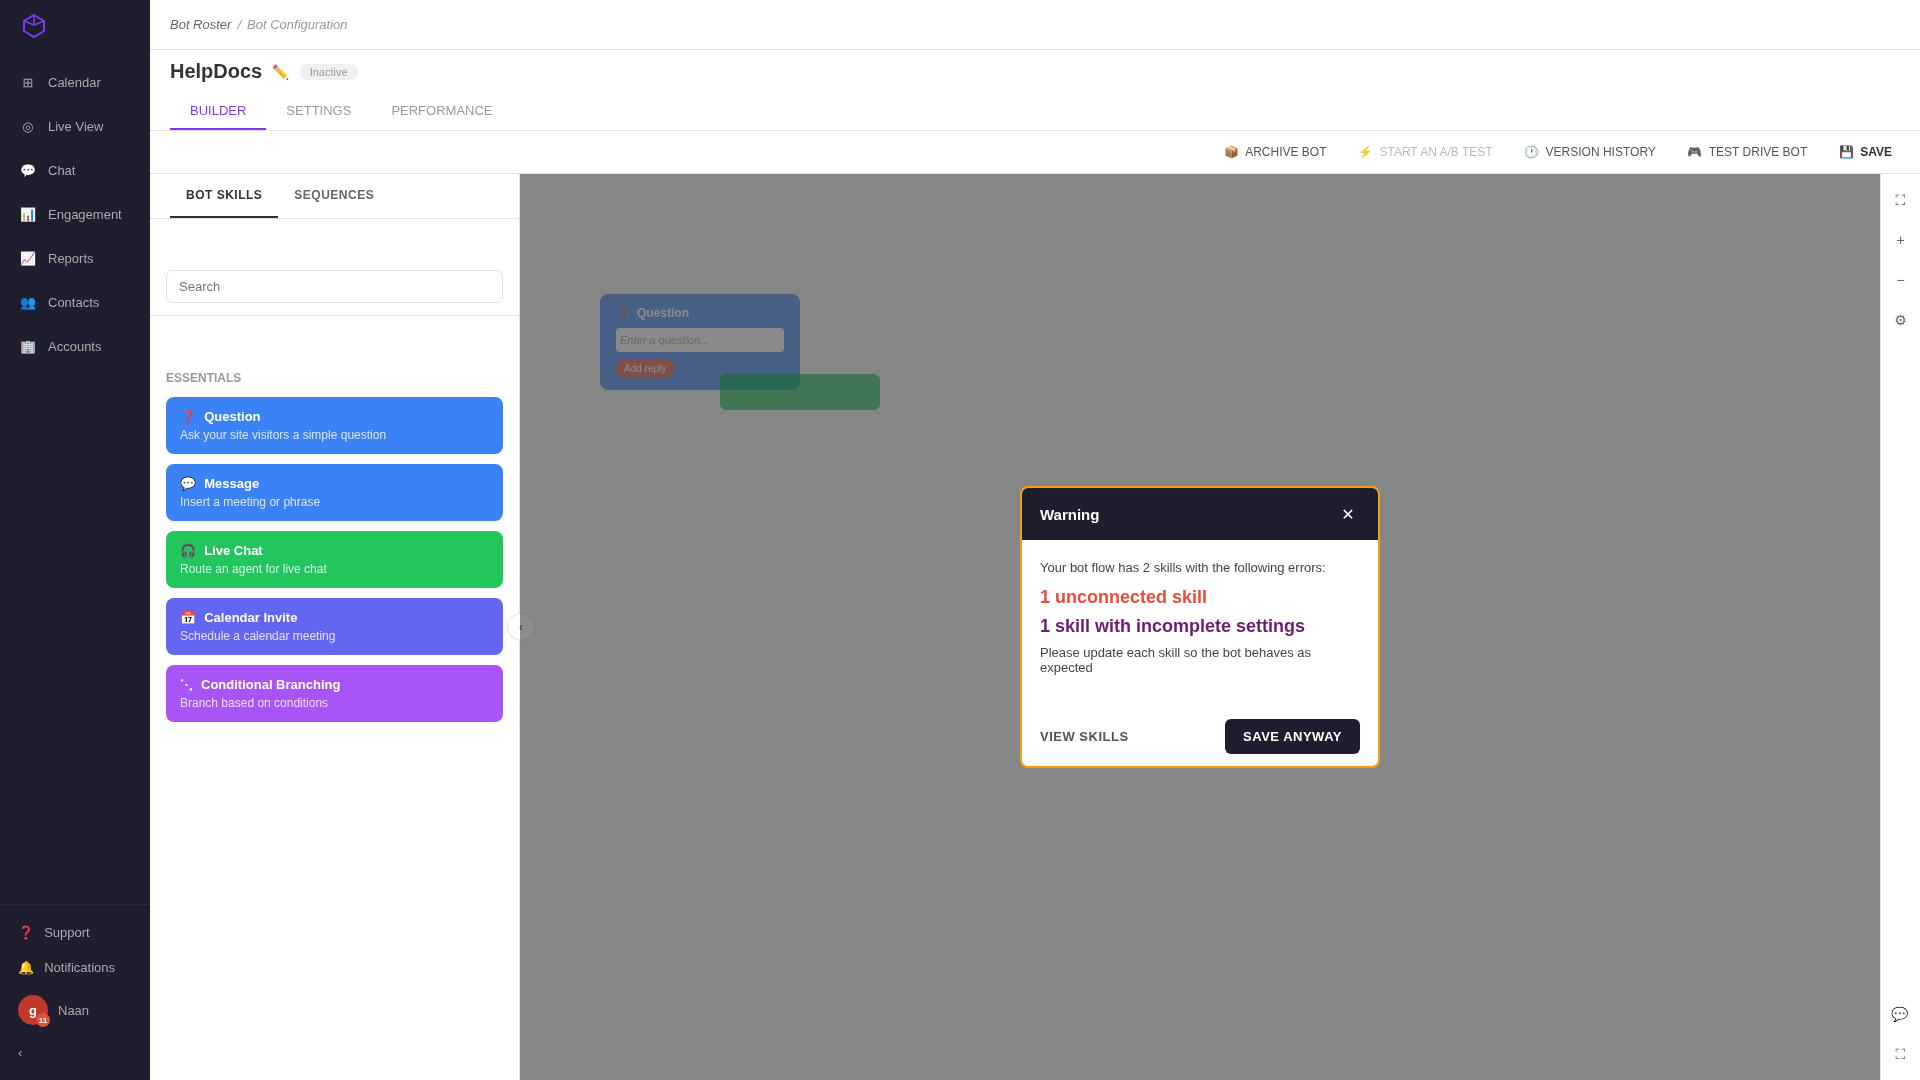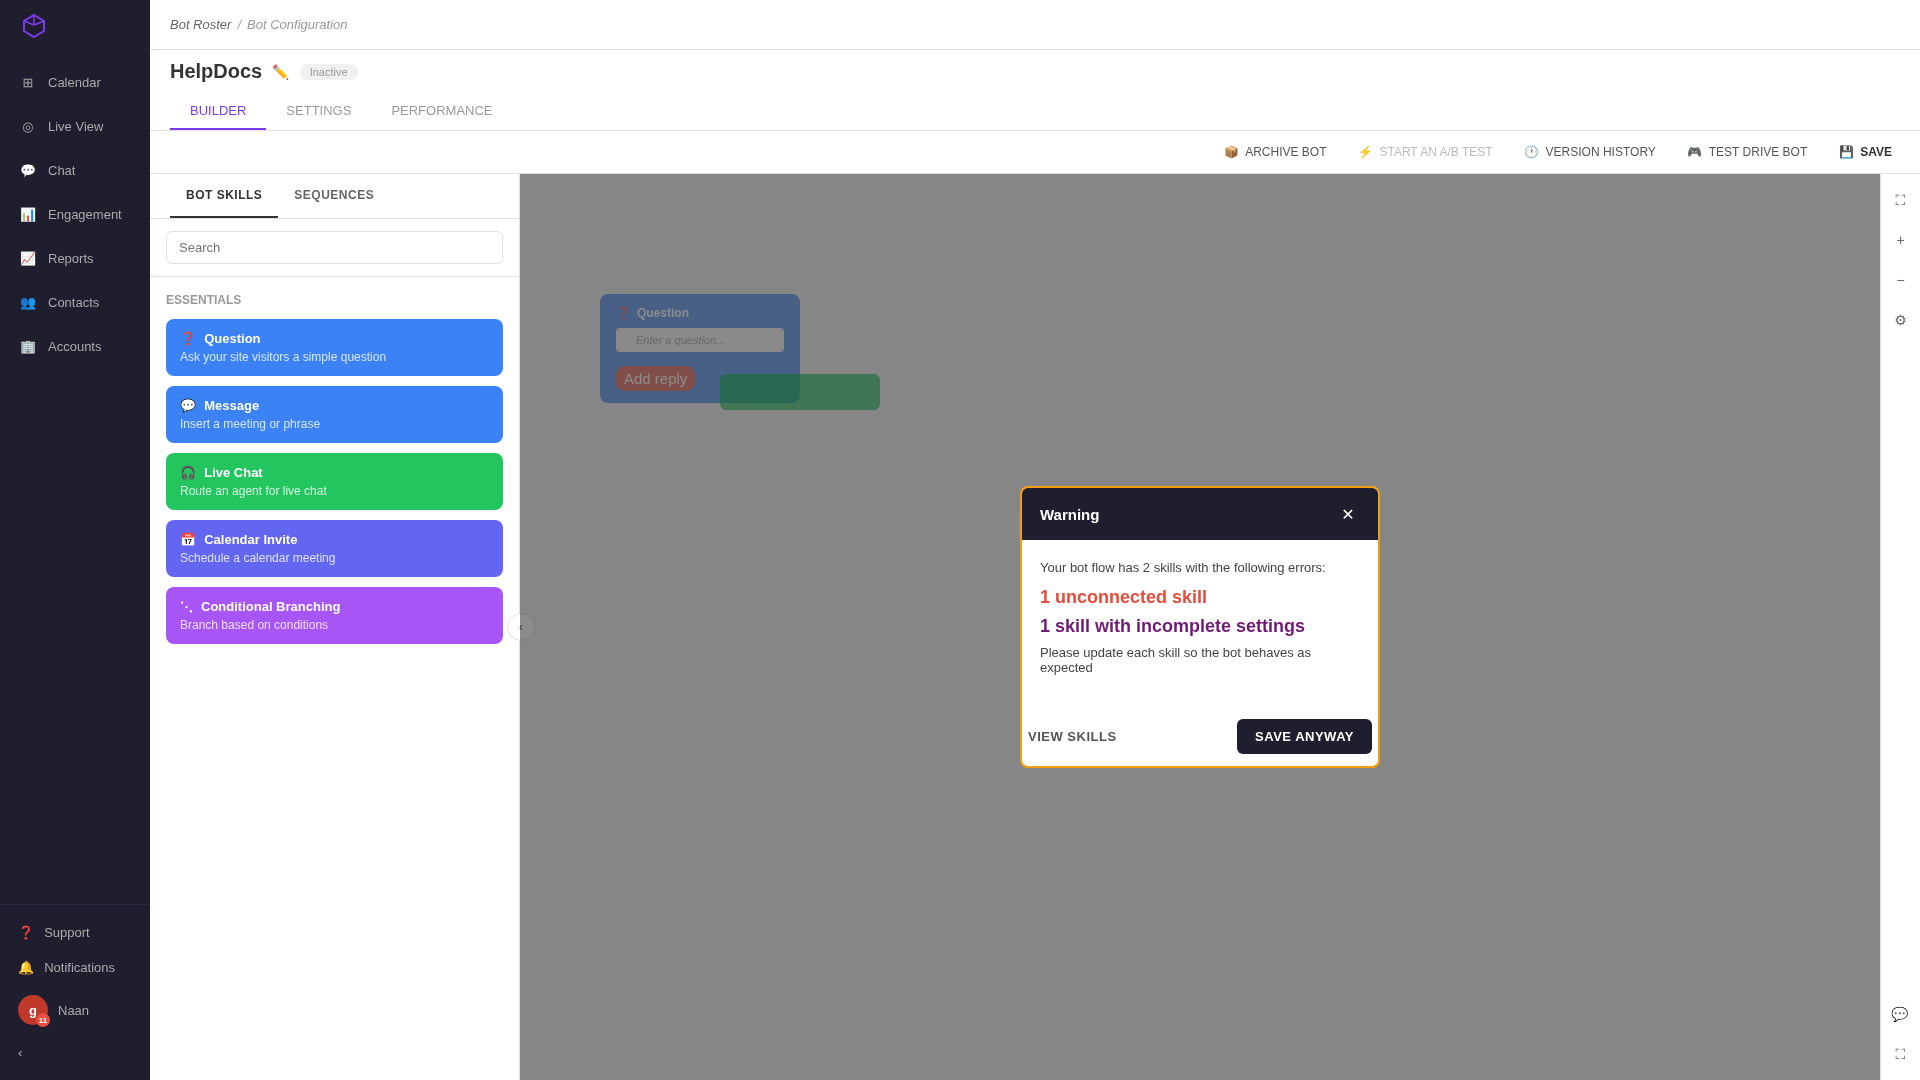--- a/index.html
+++ b/index.html
@@ -152,20 +152,21 @@
 
     
     .left-panel {
       width: 370px;
       background: #fff;
       border-right: 1px solid #e0e0e0;
       display: flex;
       flex-direction: column;
       height: 100%;
       position: relative;
+      gap: 39px;
     }
     .panel-tabs {
       display: flex;
       border-bottom: 1px solid #e0e0e0;
       padding: 0 20px;
     }
     .panel-tab {
       padding: 14px 16px;
       font-size: 12px;
       font-weight: 600;
@@ -296,21 +297,21 @@
       border: none;
       width: 24px; height: 24px;
       display: flex; align-items: center; justify-content: center;
     }
     .modal-body { padding: 20px 18px; }
     .modal-body p { font-size: 13px; color: #444; margin-bottom: 12px; }
     .error-item { font-size: 18px; font-weight: 600; margin-bottom: 8px; }
     .error-unconnected { color: #e74c3c; }
     .error-incomplete { color: #701a75; }
     .modal-footer {
-      padding: 12px 6px;
+      padding: 12px 18px;
       display: flex;
       align-items: center;
       justify-content: space-between;
     }
     .btn-view-skills {
       background: none;
       border: none;
       font-size: 13px;
       font-weight: 600;
       color: #555;
@@ -336,22 +337,22 @@
       position: absolute;
       top: 120px;
       left: 80px;
       background: #3b82f6;
       border-radius: 8px;
       padding: 12px 16px;
       width: 200px;
       opacity: 0.6;
     }
     .canvas-skill-title { color: white; font-size: 12px; font-weight: 600; display: flex; align-items: center; gap: 6px; margin-bottom: 8px; }
-    .canvas-input { background: #fff; border-radius: 4px; padding: 6px 20px; font-size: 11px; color: #999; margin-bottom: 14px; font-style: italic; }
-    .canvas-add-btn { background: #e74c3c; color: white; border-radius: 9px; padding: 4px 8px; font-size: 15px; display: inline-block; }
+    .canvas-input { background: #fff; border-radius: 4px; padding: 6px 4px; font-size: 11px; color: #999; margin-bottom: 6px; font-style: italic; }
+    .canvas-add-btn { background: #e74c3c; color: white; border-radius: 9px; padding: 4px 8px; font-size: 10px; display: inline-block; }
     .canvas-green-bar { position: absolute; top: 200px; left: 200px; background: #22c55e; border-radius: 6px; width: 160px; height: 36px; opacity: 0.6; }
   </style>
 </head>
 <body>
 
 <div class="sidebar">
   <div class="sidebar-logo">
     <svg viewBox="0 0 28 28" fill="none">
       <path d="M14 4 L24 10 L24 20 L14 26 L4 20 L4 10 Z" stroke="#7c3aed" stroke-width="2" fill="none"></path>
       <path d="M14 4 L14 14 M4 10 L14 14 M24 10 L14 14" stroke="#7c3aed" stroke-width="1.5"></path>

